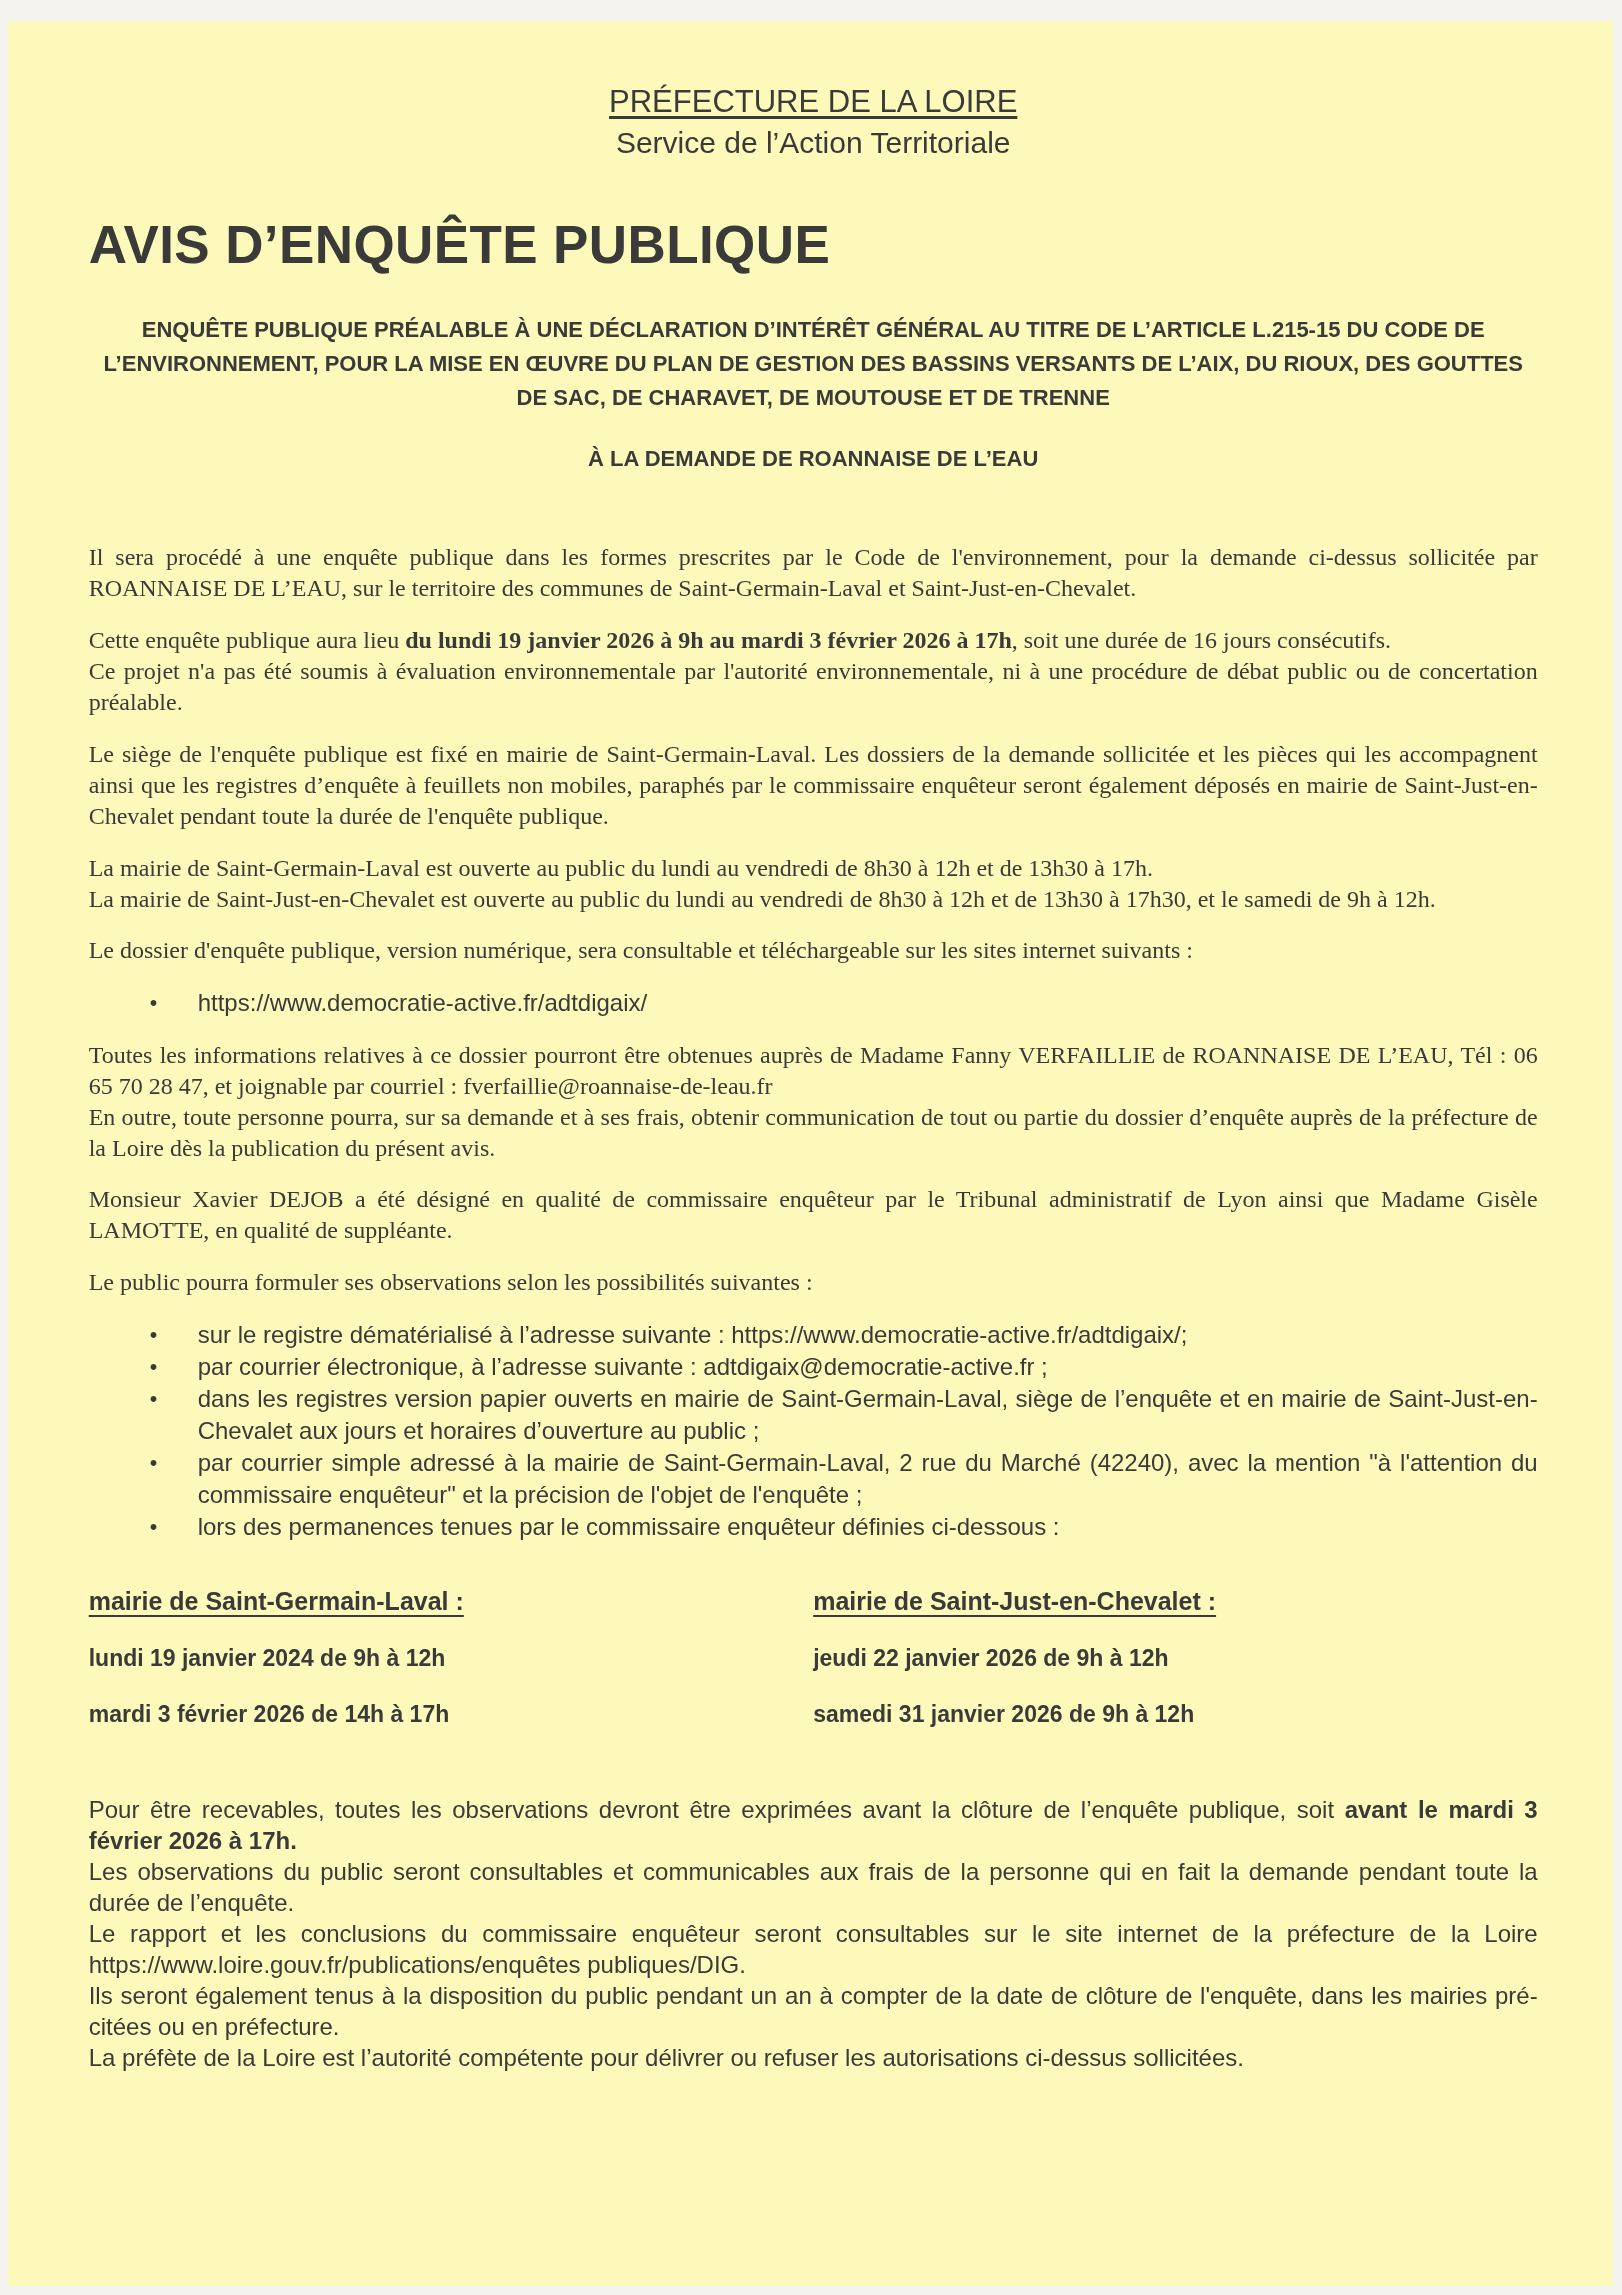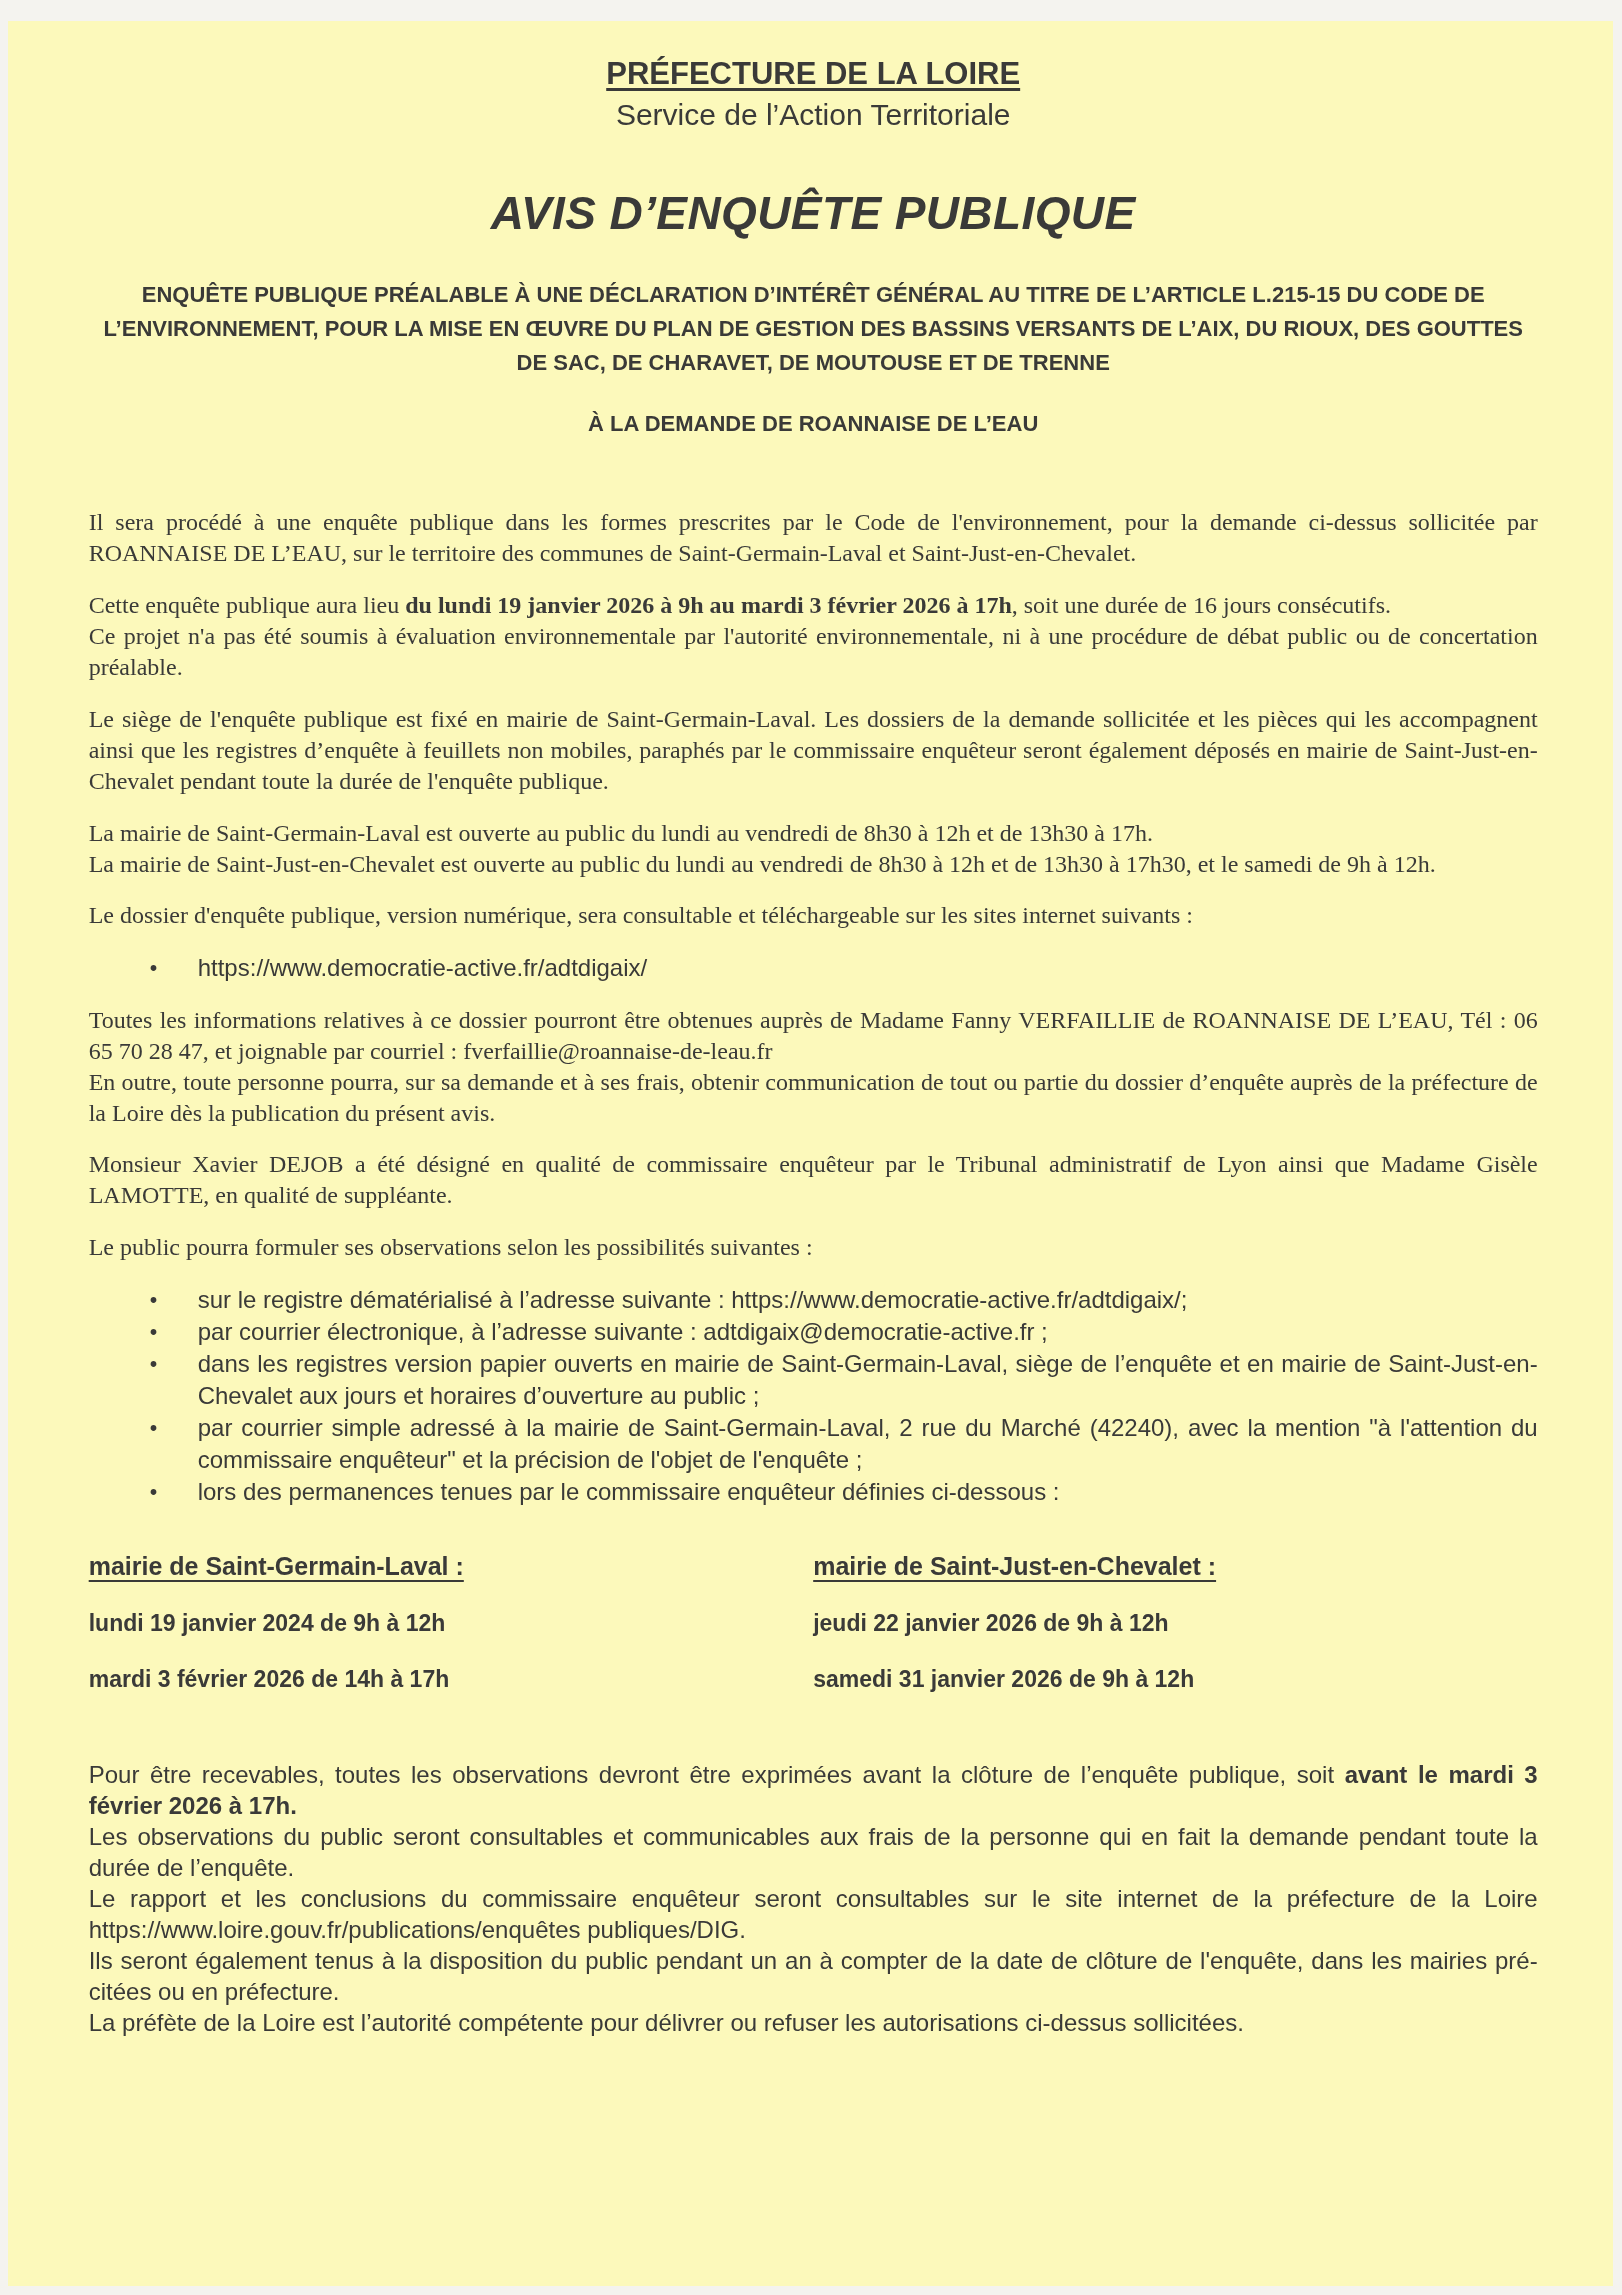--- a/index.html
+++ b/index.html
@@ -15,27 +15,27 @@
     left: 7.7px;
     top: 21.4px;
     width: 1605px;
     height: 2265px;
     background: #fcf9bb;
     color: #3a3a38;
   }
   .content { padding: 35px 75px 0 81px; }
 
   .prefecture {
-    font-size: 31px; font-weight: 700; text-align: center;
-    text-decoration: underline; text-underline-offset: 3.8px;
+    font-size: 31px; font-weight: 400; text-align: center;
+    text-decoration: underline; text-underline-offset: 3.8px; margin-top: 28px;
   }
   .service { font-size: 30px; text-align: center; margin-top: 6.1px; }
   .doc-title {
-    font-size: 46px; font-weight: 700; text-align: center;
-    margin: 54px 0 0 0; letter-spacing: 0.4px; font-style: italic;
+    font-size: 53px; font-weight: 700; text-align: left;
+    margin: 54px 0 0 0; letter-spacing: 0.4px;
   }
   .subtitle {
     font-size: 22px; font-weight: 700; text-align: center;
     line-height: 34px; margin: 38px 0 0 0;
   }
   .request { font-size: 22px; font-weight: 700; text-align: center; margin: 31px 0 0 0; }
 
   #body { margin-top: 70px; font-size: 24px; line-height: 31px; }
   .block { margin-bottom: 20.7px; font-family: Liberation Serif, serif; }
   .para { margin: 0; text-align: justify; }

